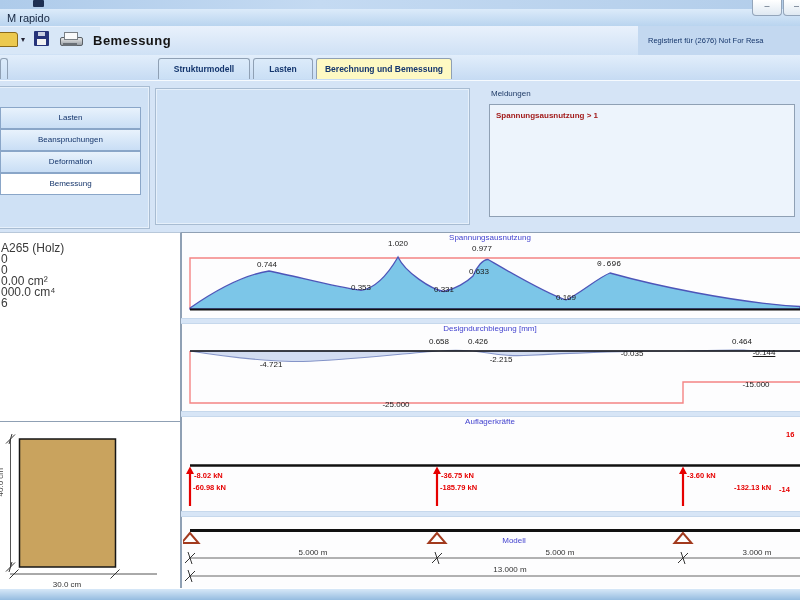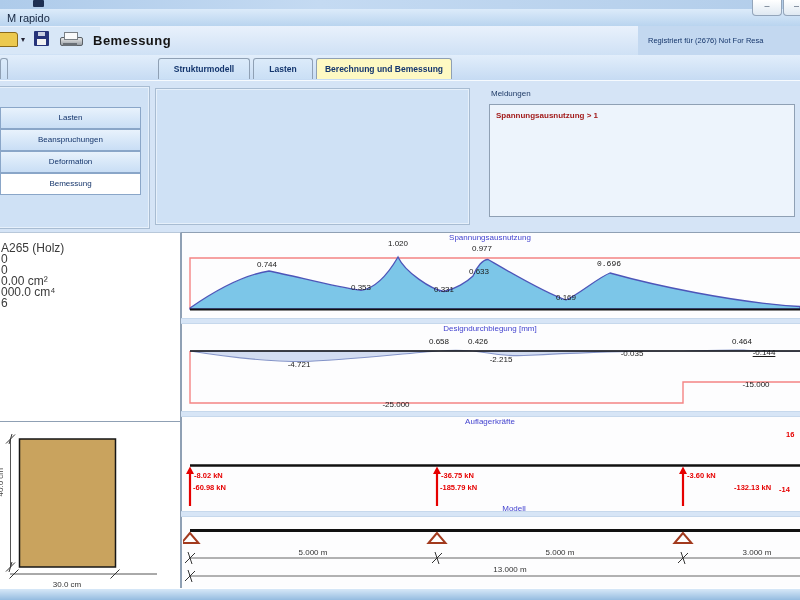--- a/index.html
+++ b/index.html
@@ -137,21 +137,21 @@
   <div class="abs clbl" style="left:482px;top:244px;">0.977</div>
   <div class="abs clbl" style="left:566px;top:293px;">0.169</div>
   <div class="abs clbl" style="left:609px;top:259px;font-family:Liberation Mono, monospace;">0.696</div>
 
   <div class="abs ctitle" style="left:490px;top:324px;">Designdurchbiegung [mm]</div>
   <svg class="abs" style="left:183px;top:322px;" width="617" height="89">
     <path d="M7,29 V81 H500 V60 H617" stroke="#f48484" stroke-width="1.4" fill="none"></path>
     <path d="M7,29 C50,36 92,39.5 120,39.5 C160,38.5 225,31 256,29 C272,27.6 290,28.6 303,30.7 C318,33.3 333,33.9 341,33.5 C375,31.8 428,29.4 458,29.1 L500,29 C532,28.1 550,27.9 561,28.1 C574,28.8 584,29.4 600,29.2 L617,29.1 L617,29 L7,29 Z" fill="#c7d3ee" fill-opacity="0.8" stroke="#8494c8" stroke-width="1.1"></path>
     <line x1="7" y1="29" x2="617" y2="29" stroke="#111" stroke-width="1.6"></line>
   </svg>
-  <div class="abs clbl" style="left:271px;top:360px;margin-left:28px;">-4.721</div>
+  <div class="abs clbl" style="left:271px;top:360px;">-4.721</div>
   <div class="abs clbl" style="left:439px;top:337px;">0.658</div>
   <div class="abs clbl" style="left:478px;top:337px;">0.426</div>
   <div class="abs clbl" style="left:501px;top:355px;">-2.215</div>
   <div class="abs clbl" style="left:632px;top:349px;">-0.035</div>
   <div class="abs clbl" style="left:742px;top:337px;">0.464</div>
   <div class="abs clbl" style="left:764px;top:348px;text-decoration:underline;">-0.144</div>
   <div class="abs clbl" style="left:756px;top:380px;text-align:center;">-15.000</div>
   <div class="abs clbl" style="left:396px;top:400px;">-25.000</div>
 
   <div class="abs ctitle" style="left:490px;top:417px;">Auflagerkräfte</div>
@@ -166,21 +166,21 @@
   </svg>
   <div class="abs rlbl" style="left:194px;top:471px;">-8.02 kN</div>
   <div class="abs rlbl" style="left:193px;top:483px;">-60.98 kN</div>
   <div class="abs rlbl" style="left:441px;top:471px;">-36.75 kN</div>
   <div class="abs rlbl" style="left:440px;top:483px;">-185.79 kN</div>
   <div class="abs rlbl" style="left:687px;top:471px;">-3.60 kN</div>
   <div class="abs rlbl" style="left:686px;top:483px;padding-left:48px;">-132.13 kN</div>
   <div class="abs rlbl" style="left:786px;top:430px;">16</div>
   <div class="abs rlbl" style="left:779px;top:485px;">-14</div>
 
-  <div class="abs ctitle" style="left:490px;top:504px;padding-left:48px;">Modell</div>
+  <div class="abs ctitle" style="left:490px;top:536px;padding-left:48px;">Modell</div>
   <svg class="abs" style="left:183px;top:515px;" width="617" height="73">
     <line x1="7" y1="15.5" x2="617" y2="15.5" stroke="#111" stroke-width="2.8"></line>
     <polygon points="7,18 -1.5,28 15.5,28" fill="#fff" stroke="#a23a1e" stroke-width="2"></polygon>
     <polygon points="254,18 245.5,28 262.5,28" fill="#fff" stroke="#a23a1e" stroke-width="2"></polygon>
     <polygon points="500,18 491.5,28 508.5,28" fill="#fff" stroke="#a23a1e" stroke-width="2"></polygon>
     <line x1="6" y1="43" x2="617" y2="43" stroke="#666" stroke-width="1"></line>
     <line x1="2" y1="48" x2="12" y2="38" stroke="#333" stroke-width="1"></line>
       <line x1="9" y1="49" x2="5" y2="37" stroke="#333" stroke-width="1"></line>
     <line x1="249" y1="48" x2="259" y2="38" stroke="#333" stroke-width="1"></line>
       <line x1="256" y1="49" x2="252" y2="37" stroke="#333" stroke-width="1"></line>

